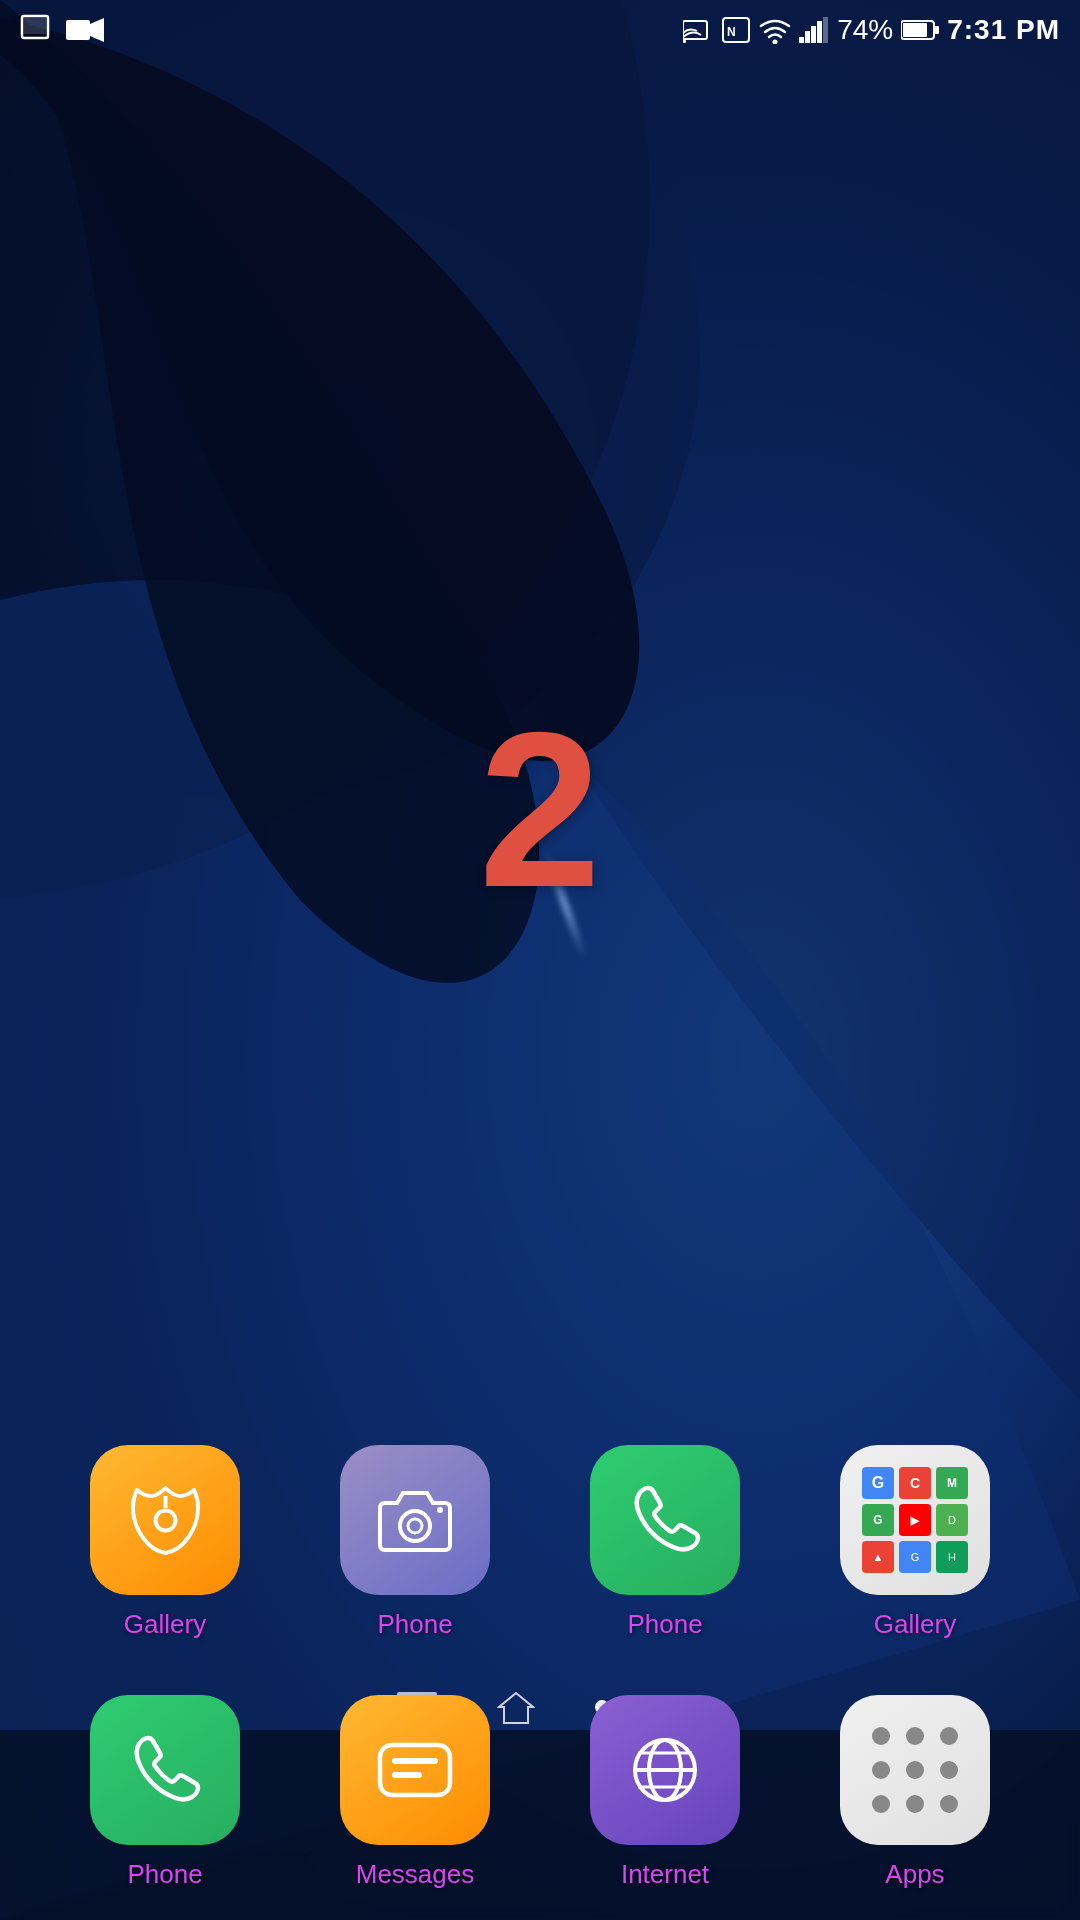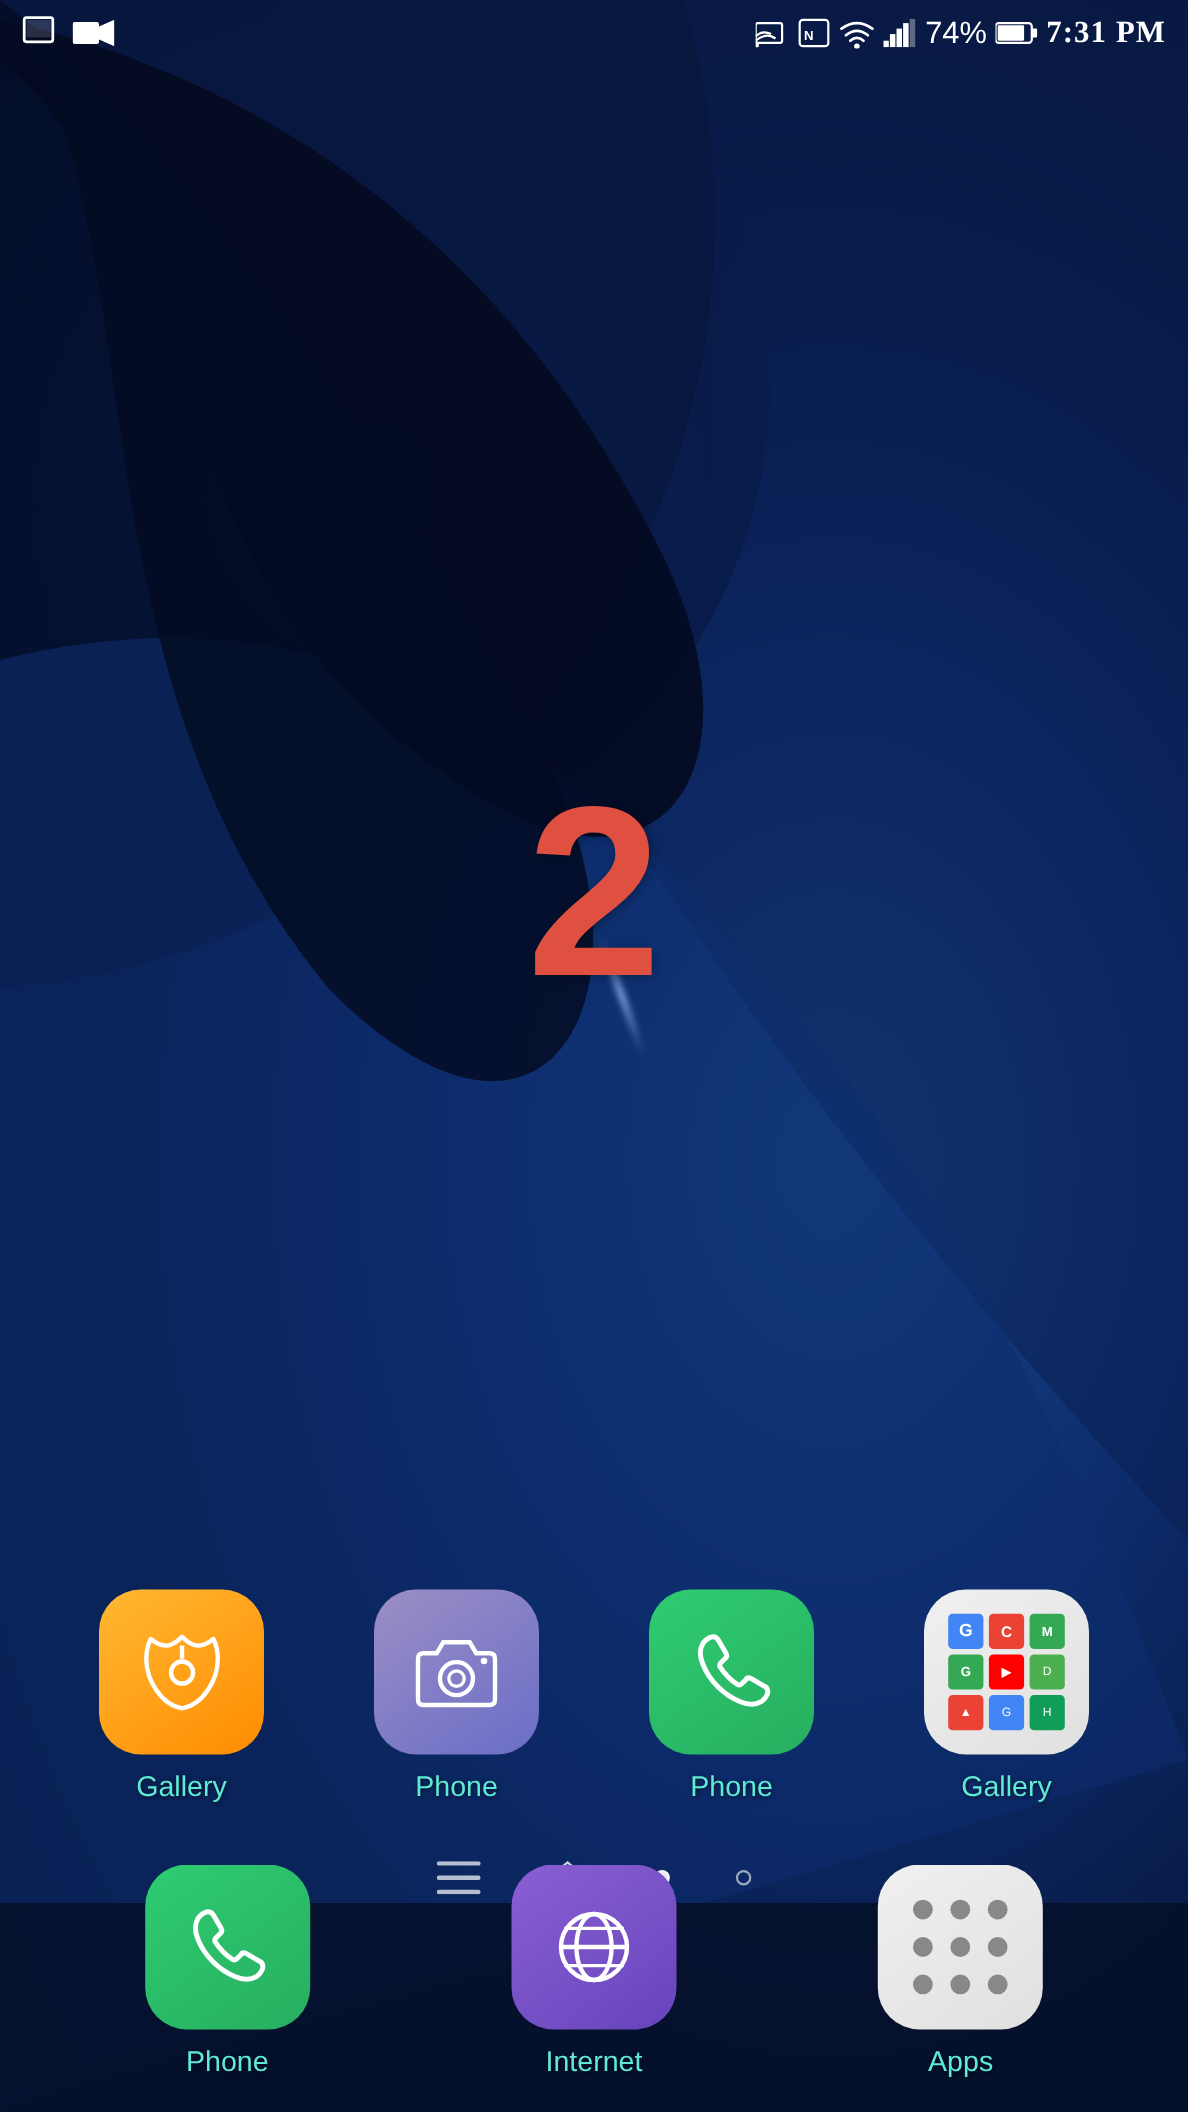--- a/index.html
+++ b/index.html
@@ -81,21 +81,20 @@
       align-items: center;
       gap: 8px;
       font-size: 24px;
       font-weight: 500;
     }
 
     .time {
       font-size: 28px;
       font-weight: 600;
       letter-spacing: 1px;
-      font-family: Liberation Serif, serif;
     }
 
     
     .page-number {
       position: absolute;
       top: 700px;
       left: 50%;
       transform: translateX(-50%);
       font-size: 220px;
       font-weight: 700;
@@ -133,21 +132,21 @@
       display: flex;
       align-items: center;
       justify-content: center;
       font-size: 72px;
       position: relative;
       overflow: hidden;
     }
 
     .app-label {
       font-size: 26px;
-      color: #5eead4;
+      color: #d946ef;
       text-align: left;
       text-shadow: 1px 1px 4px rgba(0,0,0,0.6);
       font-weight: 400;
     }
 
     
     .icon-gallery {
       background: linear-gradient(145deg, #ffb833, #ff8c00);
     }
 
@@ -396,20 +395,30 @@
 
   <div class="dock-item">
     <div class="app-icon icon-phone">
       <svg width="85" height="85" viewBox="0 0 85 85" fill="none">
         <path d="M25,10 C22,10 18,13 16,16 C13,21 13,28 16,35 C22,50 35,63 50,69 C57,72 64,72 69,69 C72,67 75,63 75,60 C75,58 74,56 72,55 L60,48 C58,47 56,47 55,49 L51,53 C50,54 48,54 47,53 C42,50 35,43 32,38 C31,37 31,35 32,34 L36,30 C38,29 38,27 37,25 L30,13 C29,11 27,10 25,10 Z" fill="none" stroke="white" stroke-width="4.5" stroke-linejoin="round"></path>
       </svg>
     </div>
     <span class="app-label">Phone</span>
   </div>
 
+  <div class="dock-item">
+    <div class="app-icon" style="background: linear-gradient(145deg, #ffb833, #ff8c00);">
+      <svg width="90" height="80" viewBox="0 0 90 80" fill="none">
+        <rect x="10" y="15" width="70" height="50" rx="12" fill="none" stroke="white" stroke-width="4.5"></rect>
+        <rect x="22" y="28" width="46" height="6" rx="3" fill="white"></rect>
+        <rect x="22" y="42" width="30" height="6" rx="3" fill="white"></rect>
+      </svg>
+    </div>
+    <span class="app-label">Messages</span>
+  </div>
 
   <div class="dock-item">
     <div class="app-icon" style="background: linear-gradient(145deg, #8b5fd4, #6644bb);">
       <svg width="90" height="90" viewBox="0 0 90 90" fill="none">
         <circle cx="45" cy="45" r="30" fill="none" stroke="white" stroke-width="4"></circle>
         <ellipse cx="45" cy="45" rx="16" ry="30" fill="none" stroke="white" stroke-width="4"></ellipse>
         <line x1="15" y1="45" x2="75" y2="45" stroke="white" stroke-width="4"></line>
         <line x1="18" y1="28" x2="72" y2="28" stroke="white" stroke-width="3"></line>
         <line x1="18" y1="62" x2="72" y2="62" stroke="white" stroke-width="3"></line>
       </svg>

